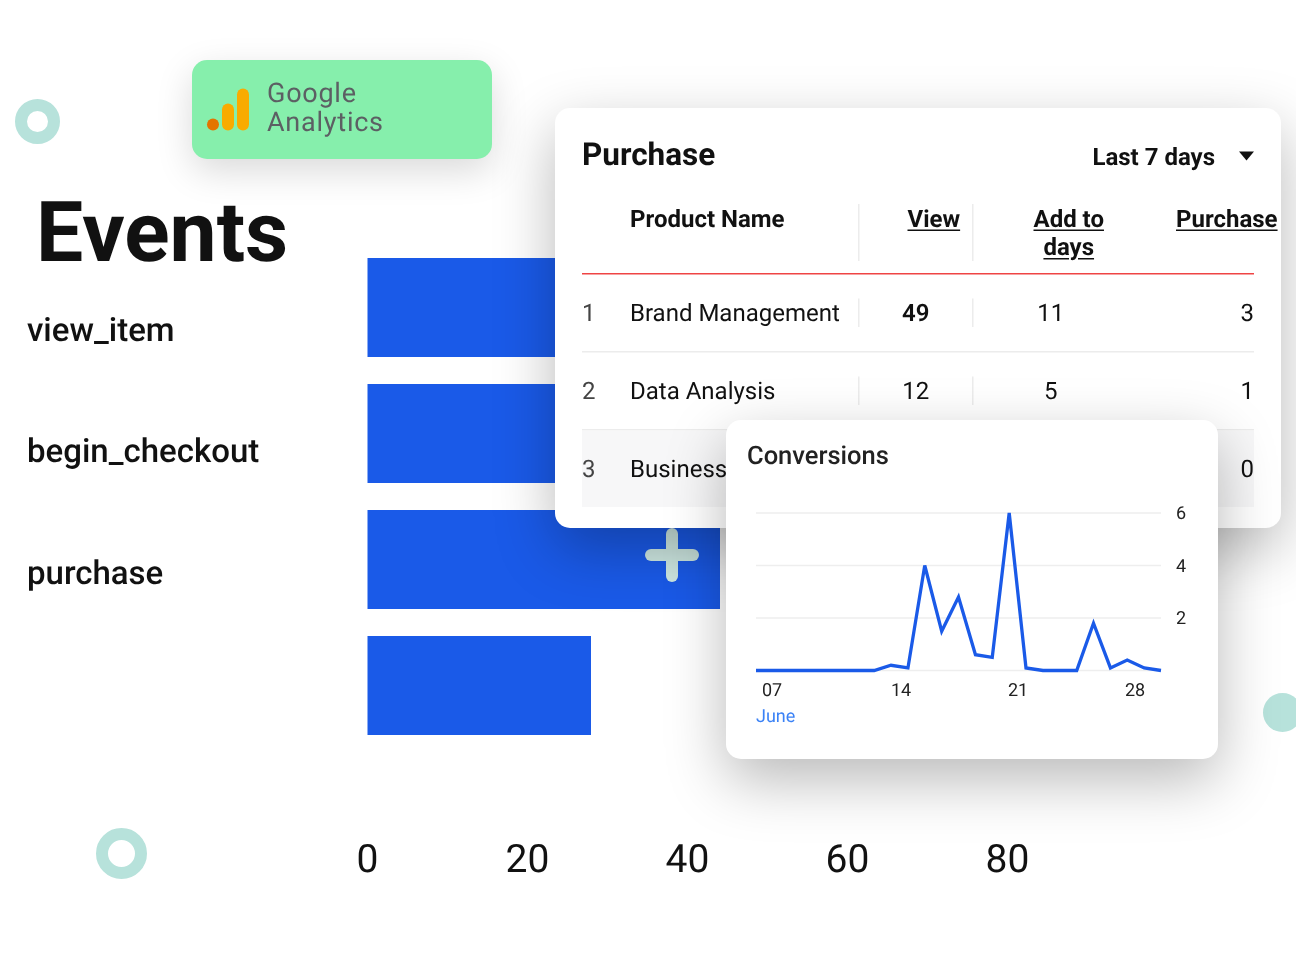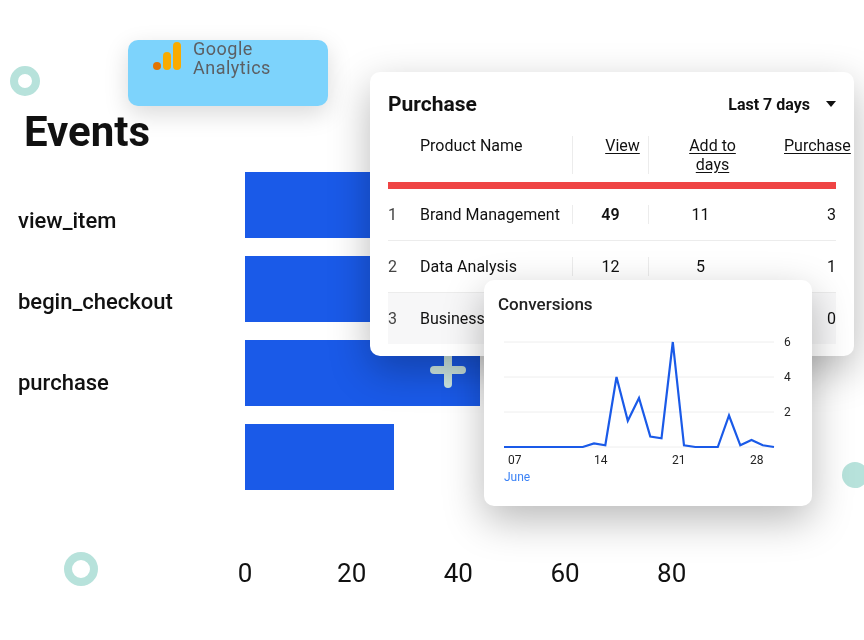--- a/index.html
+++ b/index.html
@@ -25,33 +25,33 @@
   .deco-plus::before, .deco-plus::after {
     content: ""; position: absolute; background: currentColor; border-radius: 4px;
   }
   .deco-plus::before { left: 14px; top: 0; width: 8px; height: 36px; }
   .deco-plus::after  { top: 14px; left: 0; height: 8px; width: 36px; }
 
   
   .ga-badge {
     position: absolute; top: 40px; left: 128px;
     width: 200px; height: 66px;
-    background: #7dd3fc; border-radius: 10px;
+    background: #86efac; border-radius: 10px;
     box-shadow: 0 8px 24px rgba(0,0,0,.15);
-    display: flex; align-items: flex-start; gap: 10px;
-    padding: 0 23px; z-index: 50;
+    display: flex; align-items: center; gap: 10px;
+    padding: 0 8px; z-index: 50;
   }
   .ga-logo { width: 32px; height: 32px; position: relative; flex-shrink: 0; }
   .ga-text { line-height: 1.05; color: #5c5f63; font-size: 18px; letter-spacing: .5px; }
   .ga-text .ga-line2 { display: block; }
 
   
   .events-heading {
-    position: absolute; left: 24px; top: 107px;
-    font-size: 42px; font-weight: 700; color: #111;
+    position: absolute; left: 24px; top: 122px;
+    font-size: 56px; font-weight: 700; color: #111;
   }
 
   
   .event-labels {
     position: absolute; left: 18px; top: 208px;
     display: flex; flex-direction: column; gap: 56px;
     font-size: 22px; font-weight: 500;
   }
 
   
@@ -85,22 +85,22 @@
   .purchase-header {
     display: flex; justify-content: space-between; align-items: center;
     padding-bottom: 12px;
   }
   .purchase-title { font-size: 21px; font-weight: 700; }
   .purchase-range { font-size: 16px; font-weight: 700; display: flex; align-items: center; gap: 16px; cursor: pointer; }
   .purchase-table-head {
     display: grid;
     grid-template-columns: 24px 1fr 68px 96px 84px;
     gap: 8px; padding: 8px 0;
-    border-bottom: 7px solid #ef4444;
-    font-weight: 400; font-size: 16px;
+    border-bottom: 1px solid #ef4444;
+    font-weight: 700; font-size: 16px;
   }
   .purchase-table-head .col { text-align: right; }
   .purchase-table-head .under { text-decoration: underline; text-underline-offset: 2px; padding-left: 32px; }
   .pt-row {
     display: grid;
     grid-template-columns: 24px 1fr 68px 96px 84px;
     gap: 8px; padding: 16px 0;
     border-bottom: 1px solid #ececec;
     font-size: 16px; align-items: center;
   }

